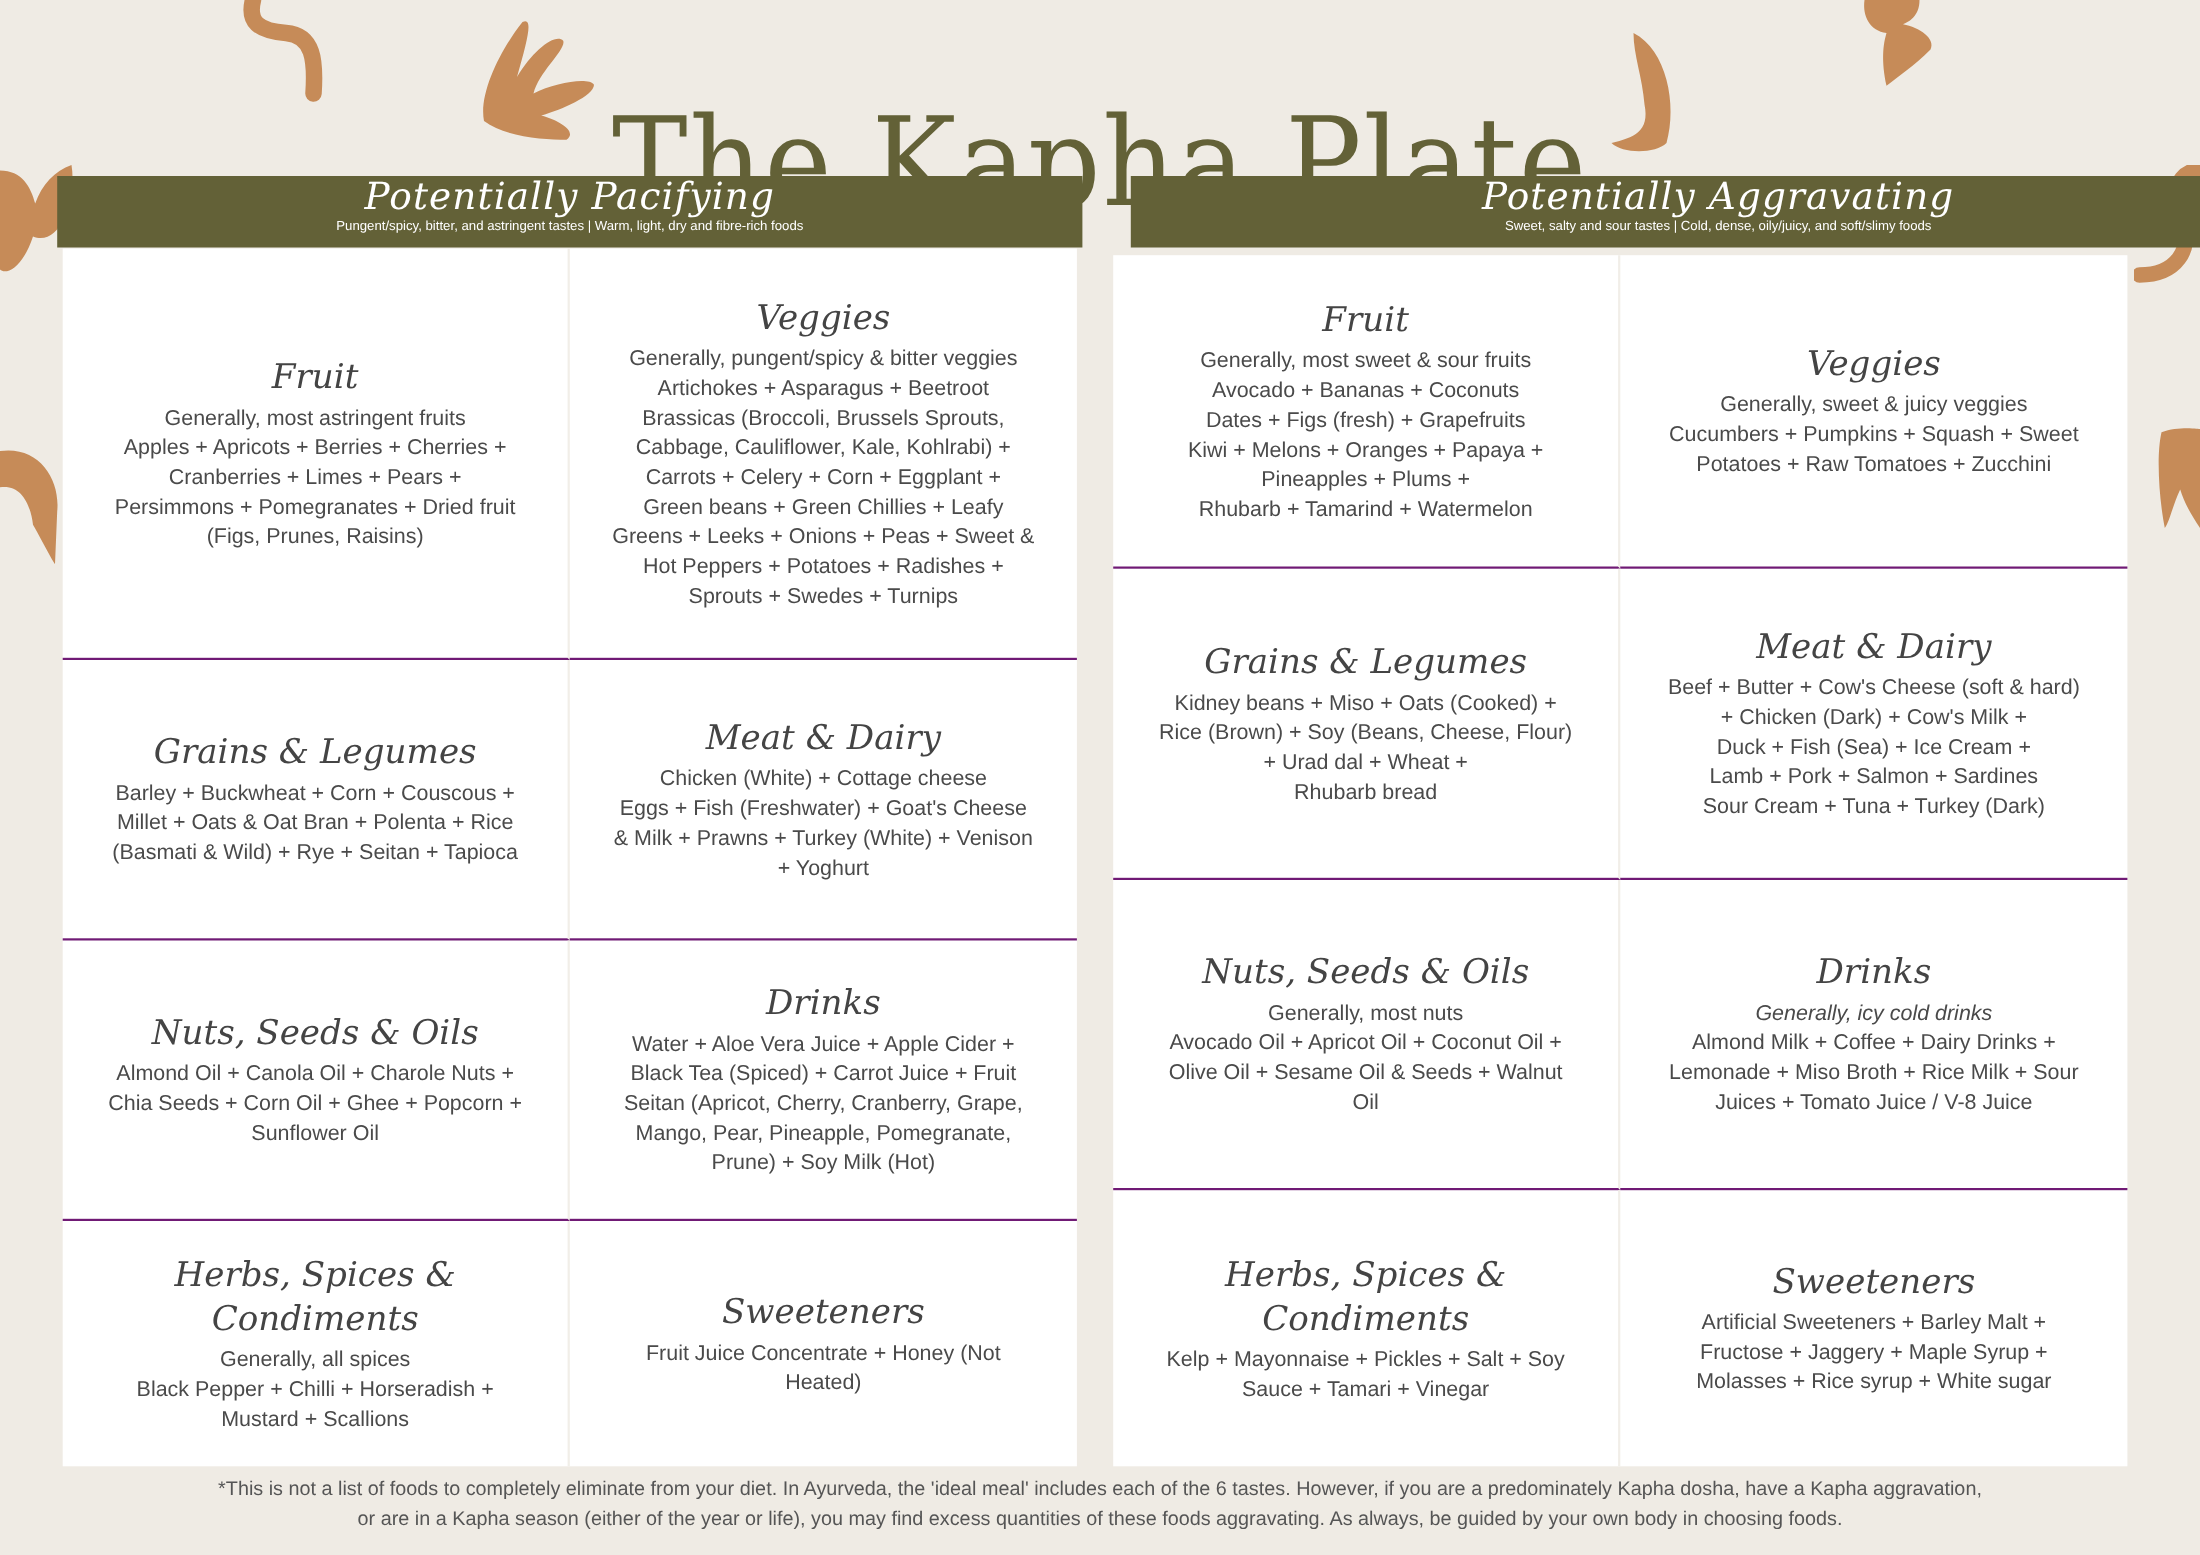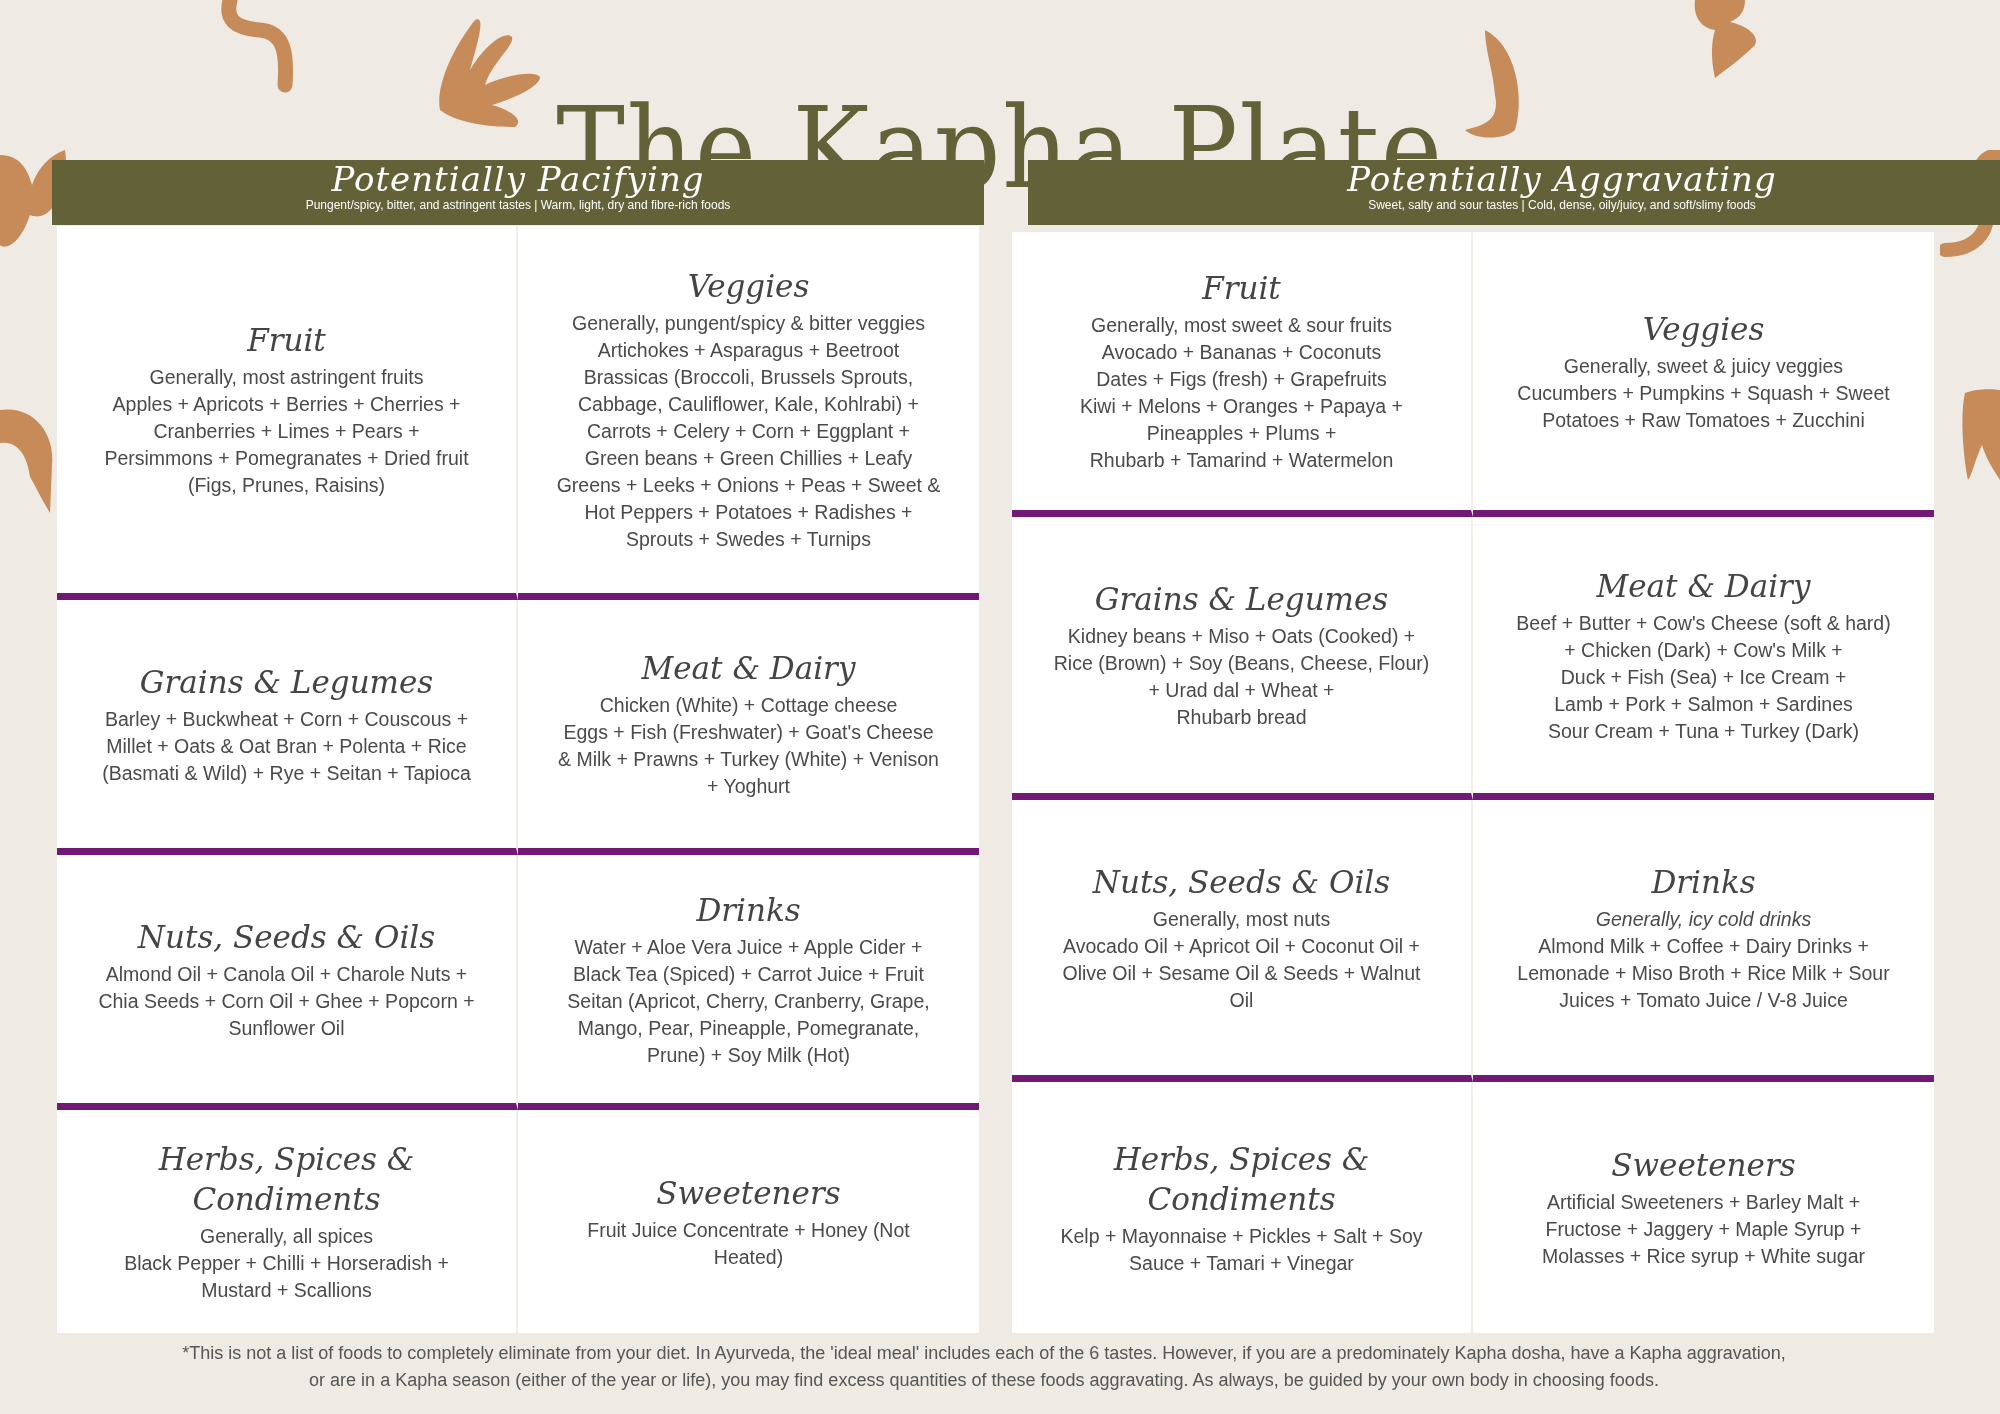--- a/index.html
+++ b/index.html
@@ -28,34 +28,34 @@
     .panel-head .h-sub {
       font-family:"Liberation Sans", sans-serif; font-size:12px; line-height:22px;
     }
     .grid {
       position:absolute; background:#ffffff; display:grid;
       grid-template-columns:1fr 1fr;
     }
     .cell {
       display:flex; flex-direction:column; align-items:center; justify-content:center;
       text-align:center; padding:0 30px; box-sizing:border-box;
-      border-right:2px solid #f1eee8; border-bottom:7px solid #701a75;
+      border-right:2px solid #f1eee8; border-bottom:2px solid #701a75;
     }
     .cell:nth-child(2n) { border-right:none; }
     .cell.last { border-bottom:none; }
     .cell-title {
       font-family:"DejaVu Serif", serif; font-style:italic; font-weight:normal;
       font-size:31px; color:#444; margin-bottom:4px; line-height:40px;
     }
     .cell-lines { font-size:19.5px; line-height:27px; color:#4a4a4a; }
     .cell-lines .lead { display:block; }
     .cell-lines .lead.italic { font-style:italic; }
     .cell-lines .item { display:block; }
     .footnote {
-      position:absolute; left:44px; width:1880px; top:1340px; text-align:center;
+      position:absolute; left:60px; width:1880px; top:1340px; text-align:center;
       font-size:18px; line-height:27px; color:#555;
     }
   </style>
 </head>
 <body>
 
 <svg class="deco" style="left:215px;top:0;" width="100" height="95" viewBox="0 0 100 95">
   <path d="M15 0 C10 20, 20 28, 45 30 C70 32, 72 55, 70 85" stroke="#c68b58" stroke-width="15" fill="none" stroke-linecap="round"></path>
 </svg>
 <svg class="deco" style="left:430px;top:15px;" width="130" height="115" viewBox="0 0 130 115">

